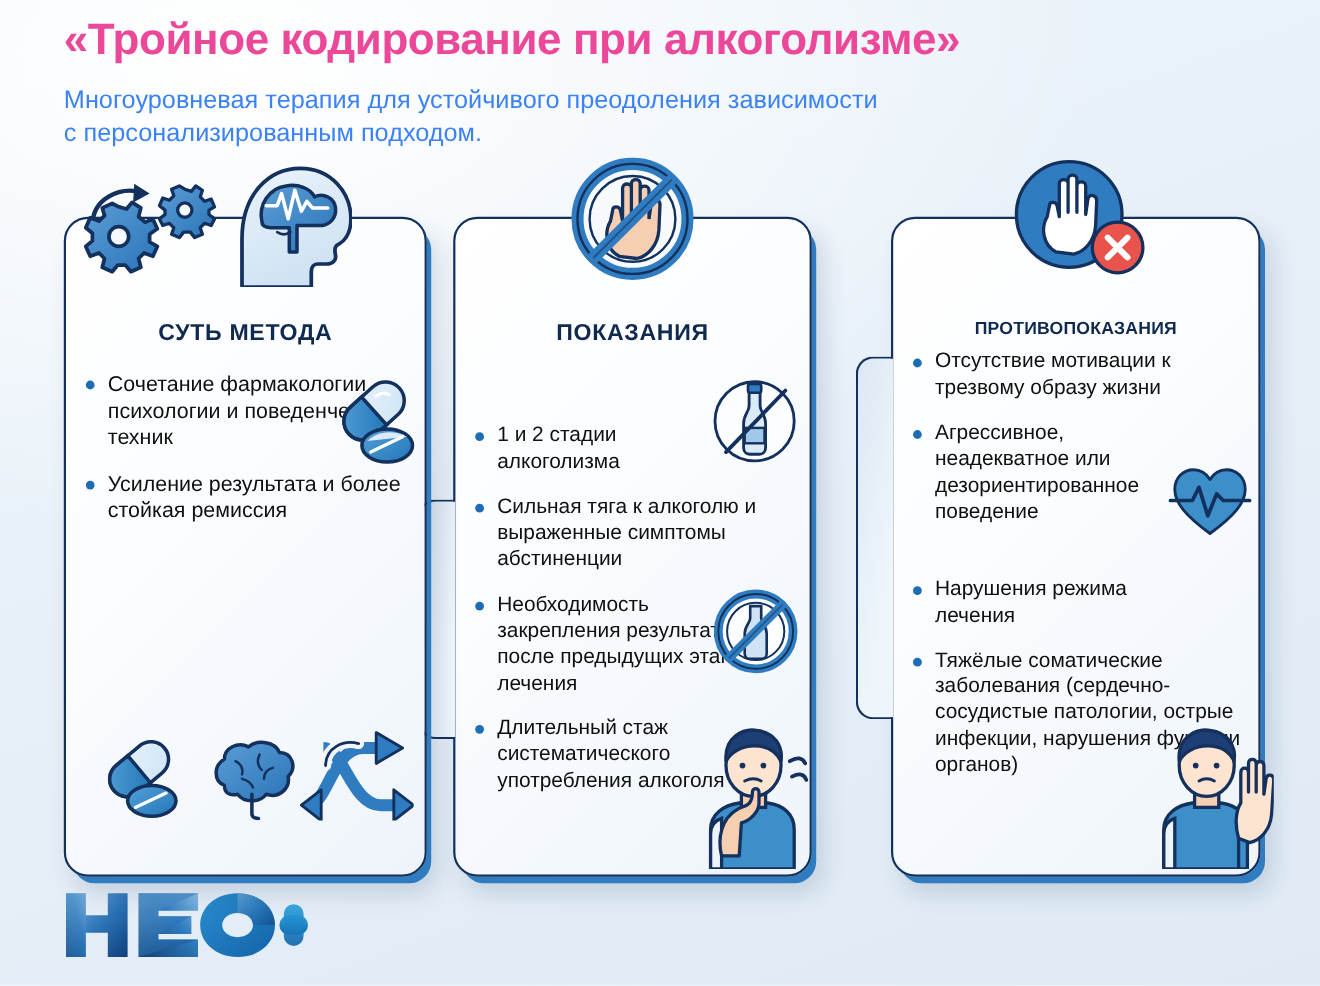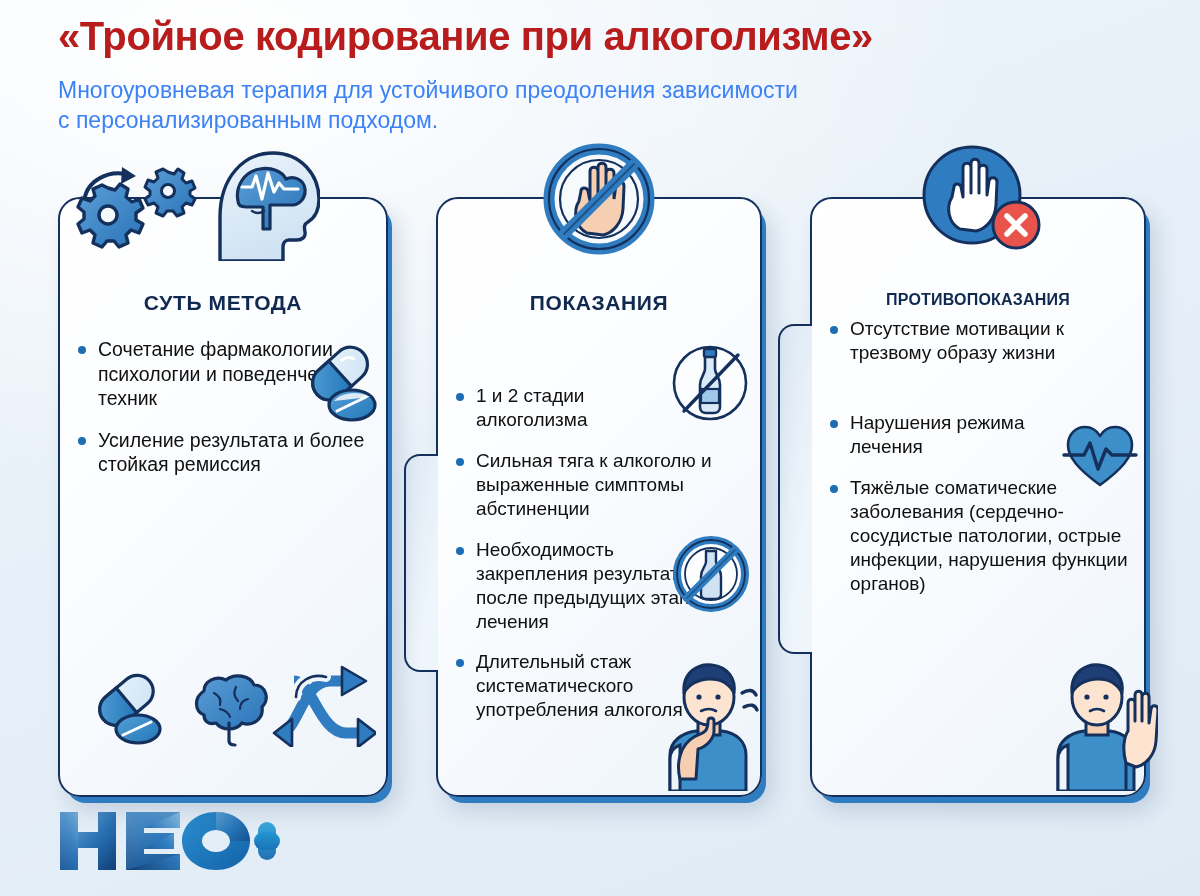--- a/index.html
+++ b/index.html
@@ -30,21 +30,21 @@
     position: absolute;
     left: 58px;
     top: 14px;
     width: 1100px;
   }
   .title {
     font-size: 40px;
     line-height: 1.12;
     font-weight: bold;
     letter-spacing: -0.4px;
-    color: #b91c1c;
+    color: #ec4899;
     margin: 0 0 16px 0;
     white-space: nowrap;
   }
   .subtitle {
     font-size: 23px;
     line-height: 1.32;
     color: #3b82f6;
     margin: 0;
     max-width: 1080px;
   }
@@ -62,21 +62,21 @@
     position: absolute;
     top: 0;
     height: 600px;
     border: 2.5px solid #14305c;
     border-radius: 22px;
     background: linear-gradient(135deg, #ffffff 0%, #fbfdff 40%, #eef4fa 100%);
     box-sizing: border-box;
     box-shadow: 6px 8px 0 -2px #2f7cc0, 10px 14px 22px rgba(20,48,92,.16);
   }
   .card-1 { left: 58px;  width: 330px; z-index: 3; }
-  .card-2 { left: 436px; width: 326px; z-index: 2; }
+  .card-2 { left: 412px; width: 326px; z-index: 2; }
   .card-3 { left: 810px; width: 336px; z-index: 1; }
 
   
   .connector {
     position: absolute;
     width: 34px;
     border: 2.5px solid #14305c;
     border-right: none;
     border-top-left-radius: 16px;
     border-bottom-left-radius: 16px;
@@ -371,20 +371,21 @@
             <path d="M46 90 C34 84 32 68 38 58 L40 48 C40 44 46 44 47 48 L49 58 L49 28 C49 23 57 23 57 28 L57 54 L57 24 C57 19 65 19 65 24 L65 54 L65 30 C65 25 73 25 73 30 L73 56 L75 42 C76 37 83 38 83 43 L82 66 C81 80 72 90 62 92 Z" fill="#ffffff" stroke="#14305c" stroke-width="3" stroke-linejoin="round"></path>
             <circle cx="102" cy="86" r="23" fill="#e8534c" stroke="#14305c" stroke-width="3"></circle>
             <path d="M93 77 L111 95 M111 77 L93 95" stroke="#ffffff" stroke-width="5.5" stroke-linecap="round"></path>
           </svg>
         </div>
 
         <div class="card-title">ПРОТИВОПОКАЗАНИЯ</div>
 
         <ul class="bullets">
           <li>Отсутствие мотивации к трезвому образу жизни</li>
+          <li style="max-width:210px;">Агрессивное, неадекватное или дезориентированное поведение</li>
           <li style="max-width:215px;margin-top:46px;">Нарушения режима лечения</li>
           <li>Тяжёлые соматические заболевания (сердечно-сосудистые патологии, острые инфекции, нарушения функции органов)</li>
         </ul>
 
         <div class="art" style="right:6px; top:222px;">
           <svg width="76" height="70" viewBox="0 0 76 70">
             <path d="M38 64 C16 48 6 36 6 24 C6 13 14 6 23 6 C30 6 35 10 38 15 C41 10 46 6 53 6 C62 6 70 13 70 24 C70 36 60 48 38 64 Z" fill="#3d8fc9" stroke="#14305c" stroke-width="2.6" stroke-linejoin="round"></path>
             <path d="M2 34 L22 34 L28 22 L36 48 L44 28 L50 34 L74 34" fill="none" stroke="#14305c" stroke-width="3.4" stroke-linecap="round" stroke-linejoin="round"></path>
           </svg>
         </div>

